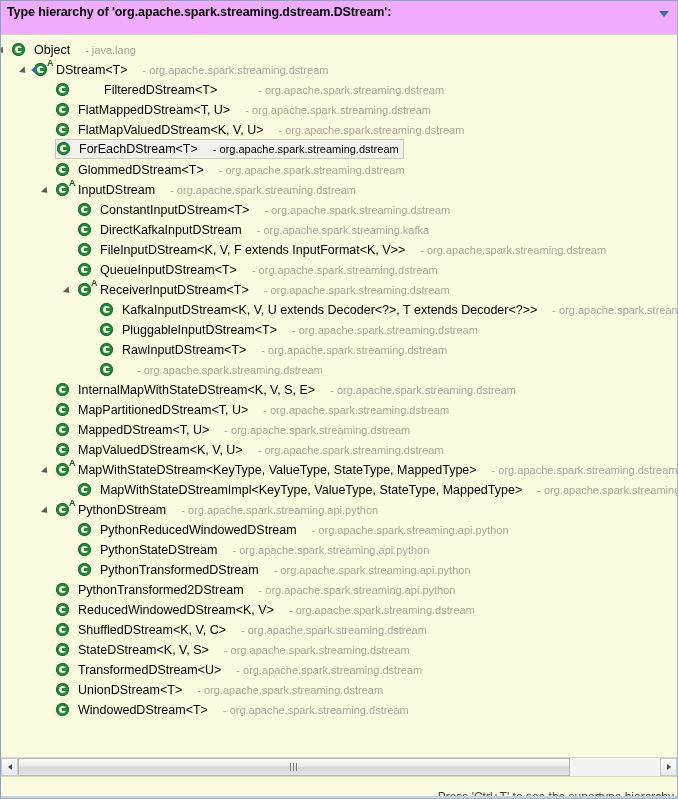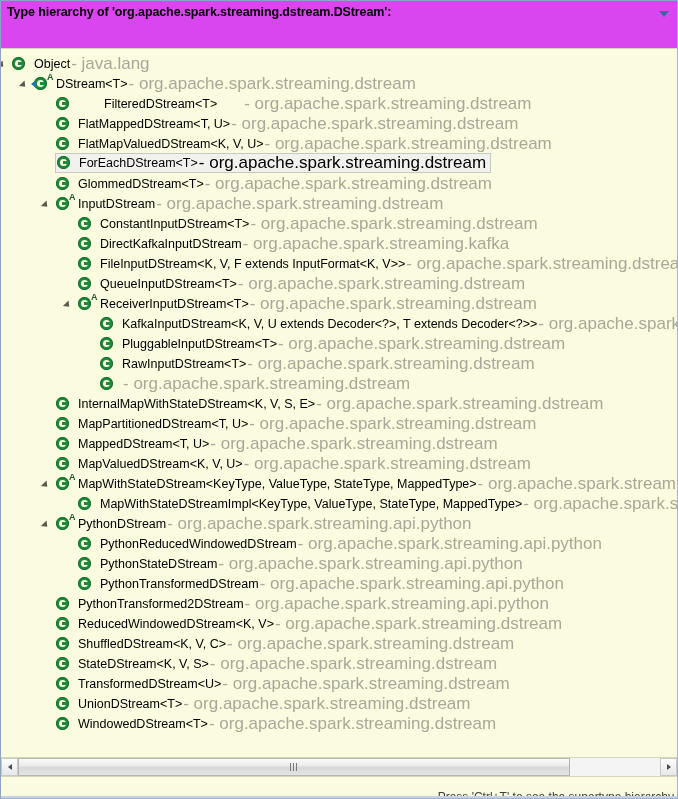--- a/index.html
+++ b/index.html
@@ -27,23 +27,23 @@
     content: "";
     position: absolute;
     left: 0; right: 0; bottom: 0;
     height: 2px;
     background: #c3d3e4;
   }
 
   
   .header {
     position: relative;
-    height: 48px;
+    height: 34px;
     min-height: 34px;
-    background: #d946ef;
+    background: #f0abfc;
     border-bottom: 1px solid #d7d7bc;
     display: flex;
     align-items: flex-start;
     box-sizing: border-box;
   }
   .header-title {
     font-size: 12.5px;
     font-weight: bold;
     color: #000000;
     padding: 4px 0 0 6px;
@@ -166,22 +166,22 @@
     border-right: 5px solid #2b6fb5;
     z-index: 3;
   }
 
   .type-name {
     color: #000000;
     font-size: 12.5px;
   }
   .pkg {
     color: #a8a899;
-    font-size: 17px;
-    margin-left: 1px;
+    font-size: 11px;
+    margin-left: 15px;
   }
   .row.selected .pkg {
     color: #000000;
   }
 
   
   .hscroll {
     position: relative;
     height: 19px;
     min-height: 19px;

